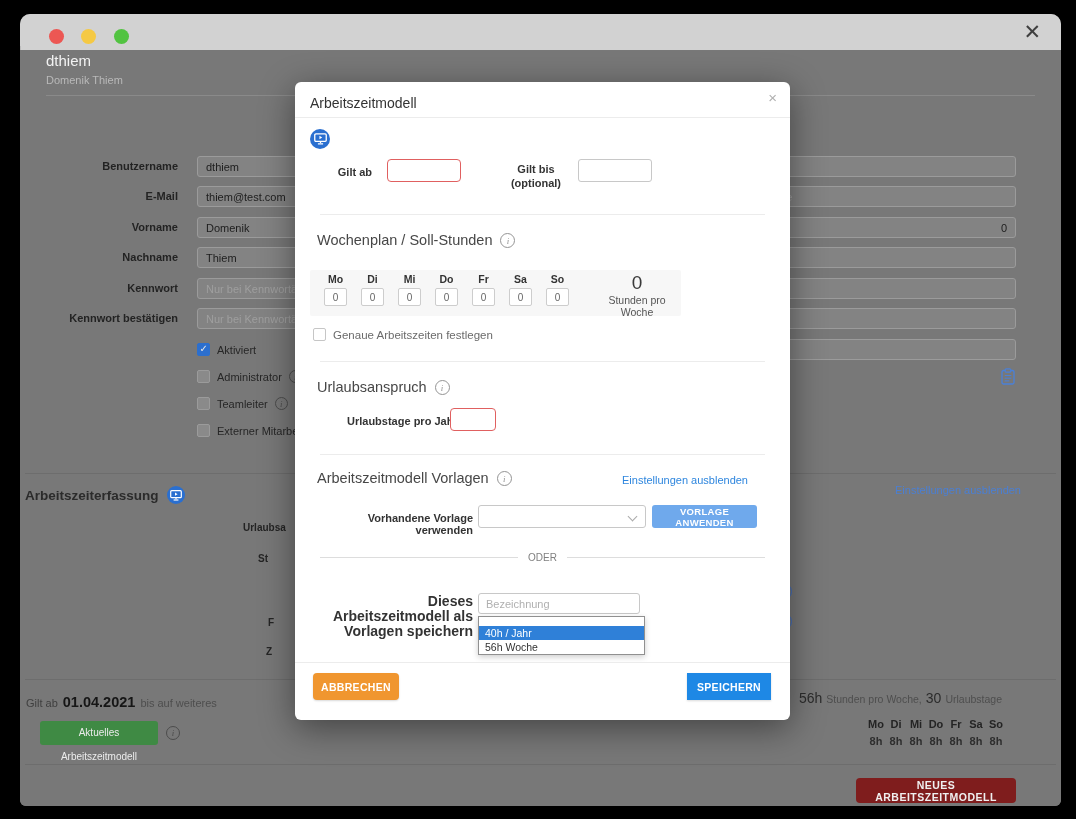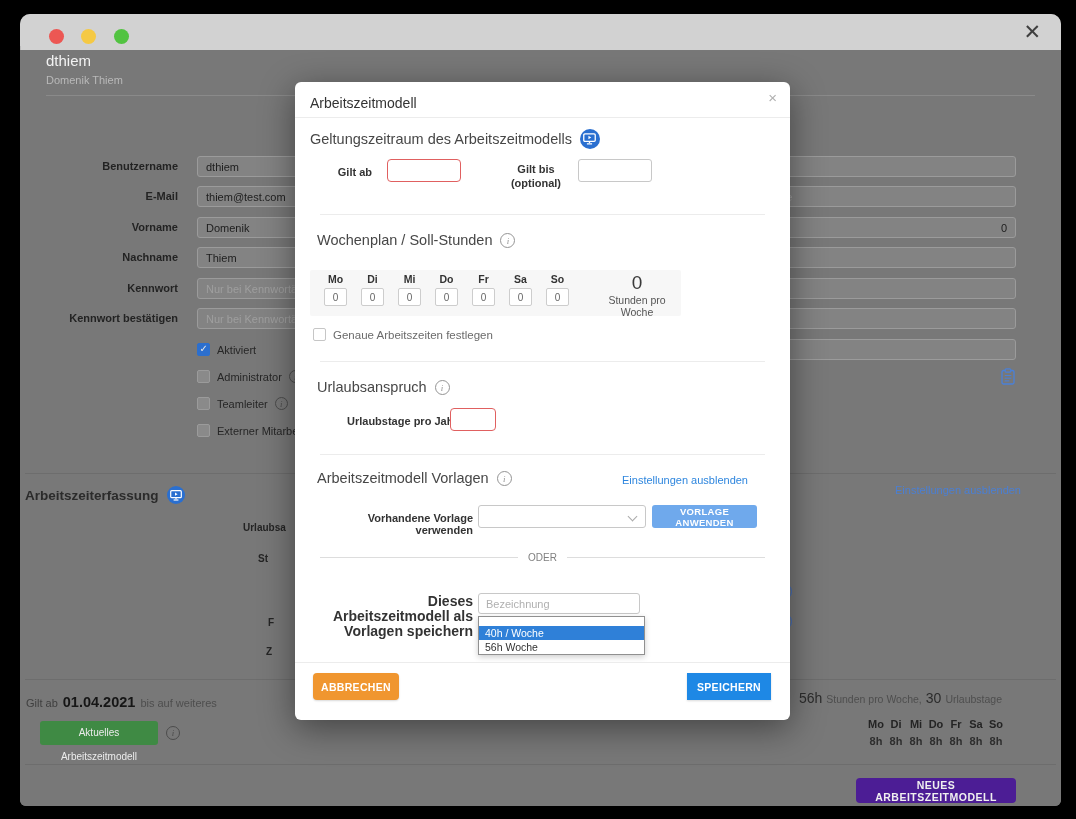--- a/index.html
+++ b/index.html
@@ -68,21 +68,21 @@
 
   .summary { position:absolute; right:59px; top:640px; display:flex; align-items:baseline; gap:4px; white-space:nowrap; }
   .sum-big { font-size:14px; color:#2c2c2c; }
   .sum-small { font-size:10.5px; color:#4e4e4e; }
 
   .wk-table { position:absolute; left:846px; top:666px; width:140px; }
   .wk-row { display:flex; }
   .wk-cell { flex:1; text-align:center; font-size:11px; font-weight:bold; color:#242424; line-height:17px; }
   .wk-val { color:#2e2e2e; }
 
-  .btn-new { position:absolute; left:836px; top:728px; width:160px; height:25px; background:#4c1d95; border:none;
+  .btn-new { position:absolute; left:836px; top:728px; width:160px; height:25px; background:#7f1d1d; border:none;
              color:#f0f0f0; font-family:"Liberation Sans",sans-serif; font-size:10.5px; font-weight:bold;
              letter-spacing:.5px; border-radius:4px; cursor:pointer; }
 
   
   .modal { position:absolute; left:275px; top:68px; width:495px; height:638px; background:#fff; border-radius:6px;
            box-shadow:0 8px 35px rgba(0,0,0,.45); z-index:10; }
   .m-title { position:absolute; left:15px; top:13px; font-size:14px; color:#333; }
   .m-close { position:absolute; right:13px; top:7px; font-size:15px; color:#b0b0b0; cursor:pointer; }
   .m-hr { position:absolute; left:0; width:100%; border-top:1px solid #ececec; }
   .m-hr-in { left:25px; width:445px; }
@@ -265,21 +265,20 @@
       <button class="btn-new">NEUES ARBEITSZEITMODELL</button>
 
     </div>
 
     <div class="modal">
       <div class="m-title">Arbeitszeitmodell</div>
       <div class="m-close">×</div>
       <div class="m-hr" style="top:35px"></div>
 
       <div class="m-sec" style="left:15px; top:47px;">
-        <span>Geltungszeitraum des Arbeitszeitmodells</span>
         <span class="blue-circle-icon" style="width:20px;height:20px;">
           <svg width="13" height="12" viewBox="0 0 12 11" style="left:3.5px;top:4px;">
             <rect x="0.7" y="0.7" width="10.6" height="7" rx="1" fill="none" stroke="#fff" stroke-width="1.2"></rect>
             <path d="M5 2.6 L7.6 4.2 L5 5.8 Z" fill="#fff"></path>
             <line x1="6" y1="7.7" x2="6" y2="9.3" stroke="#fff" stroke-width="1.2"></line>
             <line x1="3.6" y1="10" x2="8.4" y2="10" stroke="#fff" stroke-width="1.2"></line>
           </svg>
         </span>
       </div>
       <div class="m-lbl" style="left:15px; top:84px; width:62px; text-align:right;">Gilt ab</div>
@@ -363,21 +362,21 @@
         <div class="or-line"></div>
       </div>
 
       <div class="save-lbl">
         <div>Dieses Arbeitszeitmodell als</div>
         <div>Vorlagen speichern</div>
       </div>
       <input class="m-inp" style="left: 183px; top: 511px; width: 162px; height: 21px;" placeholder="Bezeichnung">
       <div class="dropdown">
         <div class="dd-empty"></div>
-        <div class="dd-opt dd-sel">40h / Woche</div>
+        <div class="dd-opt dd-sel">40h / Jahr</div>
         <div class="dd-opt">56h Woche</div>
       </div>
 
       <div class="m-hr" style="top:580px"></div>
       <button class="btn-cancel">ABBRECHEN</button>
       <button class="btn-save">SPEICHERN</button>
     </div>
 
   </div>
 </div>

